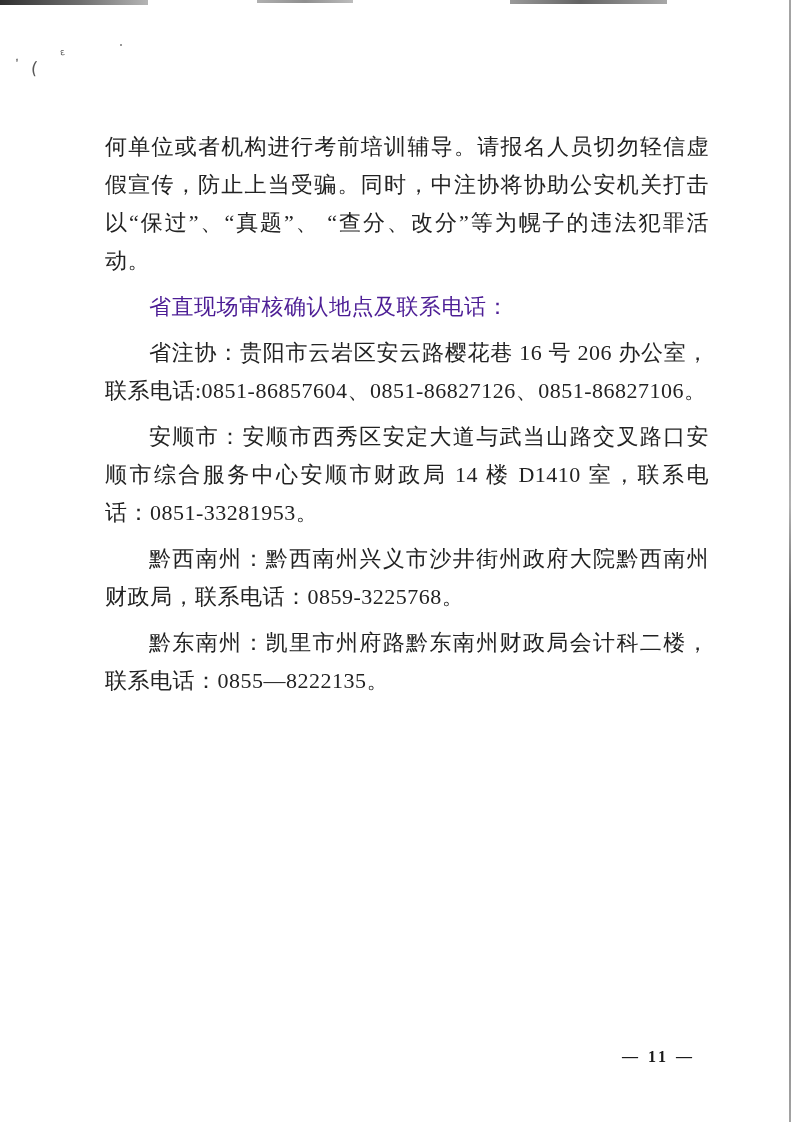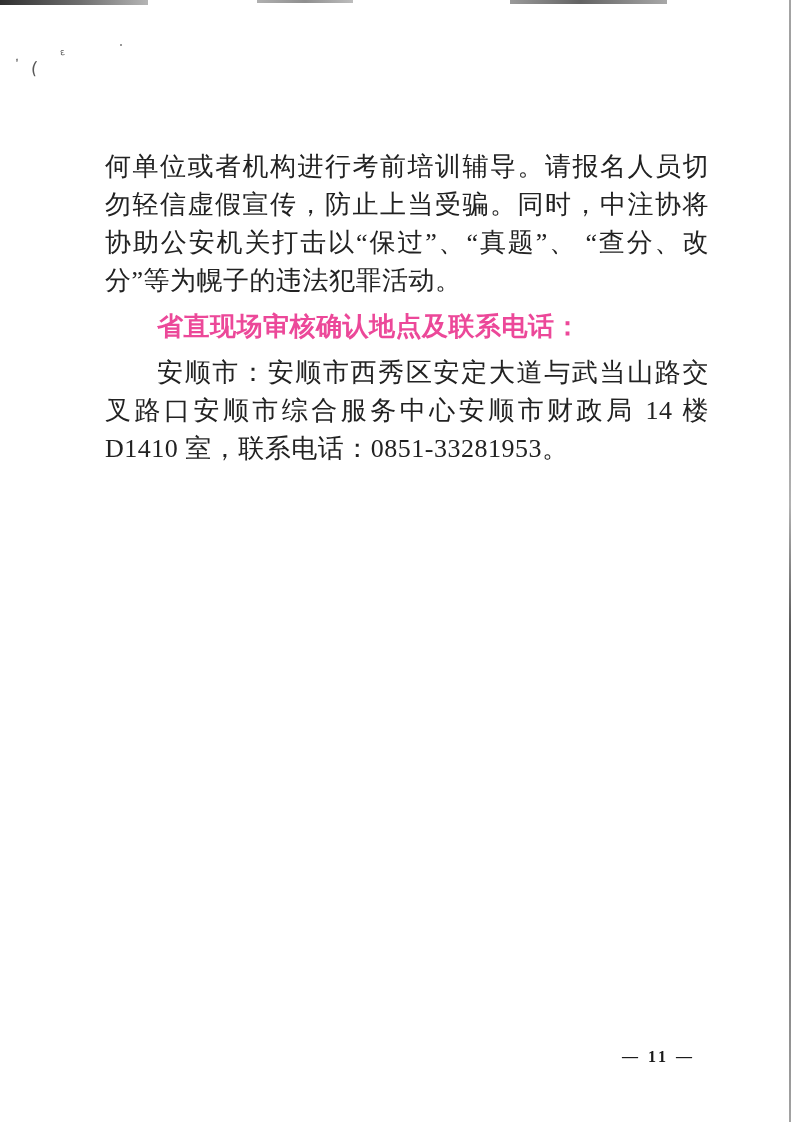--- a/index.html
+++ b/index.html
@@ -12,39 +12,39 @@
     width: 795px;
     height: 1122px;
     background: #ffffff;
     overflow: hidden;
     font-family: "Liberation Serif", "DejaVu Serif", serif;
   }
   
   .content {
     position: absolute;
     left: 105px;
-    top: 148px;
+    top: 128px;
     width: 604px;
-    font-size: 26px;
+    font-size: 22px;
     line-height: 38px;
     color: #222222;
     text-align: justify;
     text-justify: inter-ideograph;
     letter-spacing: 0.5px;
   }
   .para {
     margin: 0 0 8px 0;
     text-indent: 2em;
   }
   .para.first {
     text-indent: 0;
   }
   .para.heading {
-    font-weight: 700;
-    color: #ec4899;
+    font-weight: 400;
+    color: #4c1d95;
   }
   
   .page-number {
     position: absolute;
     top: 1048px;
     right: 100px;
     font-size: 16px;
     font-weight: 700;
     letter-spacing: 3px;
     color: #1c1c1c;
@@ -102,18 +102,21 @@
   <div class="smudge s3"></div>
   <div class="edge-line"></div>
   <span class="pen-mark m1">ʼ</span>
   <span class="pen-mark m2">(</span>
   <span class="pen-mark m3">ɛ</span>
   <div class="pen-dot"></div>
 
   <div class="content">
     <p class="para first">何单位或者机构进行考前培训辅导。请报名人员切勿轻信虚假宣传，防止上当受骗。同时，中注协将协助公安机关打击以“保过”、“真题”、 “查分、改分”等为幌子的违法犯罪活动。</p>
     <p class="para heading">省直现场审核确认地点及联系电话：</p>
+    <p class="para">省注协：贵阳市云岩区安云路樱花巷 16 号 206 办公室，联系电话:0851-86857604、0851-86827126、0851-86827106。</p>
     <p class="para">安顺市：安顺市西秀区安定大道与武当山路交叉路口安顺市综合服务中心安顺市财政局 14 楼 D1410 室，联系电话：0851-33281953。</p>
+    <p class="para">黔西南州：黔西南州兴义市沙井街州政府大院黔西南州财政局，联系电话：0859-3225768。</p>
+    <p class="para">黔东南州：凯里市州府路黔东南州财政局会计科二楼，联系电话：0855—8222135。</p>
   </div>
 
   <div class="page-number">— 11 —</div>
 
 </div>
 
 </body></html>

